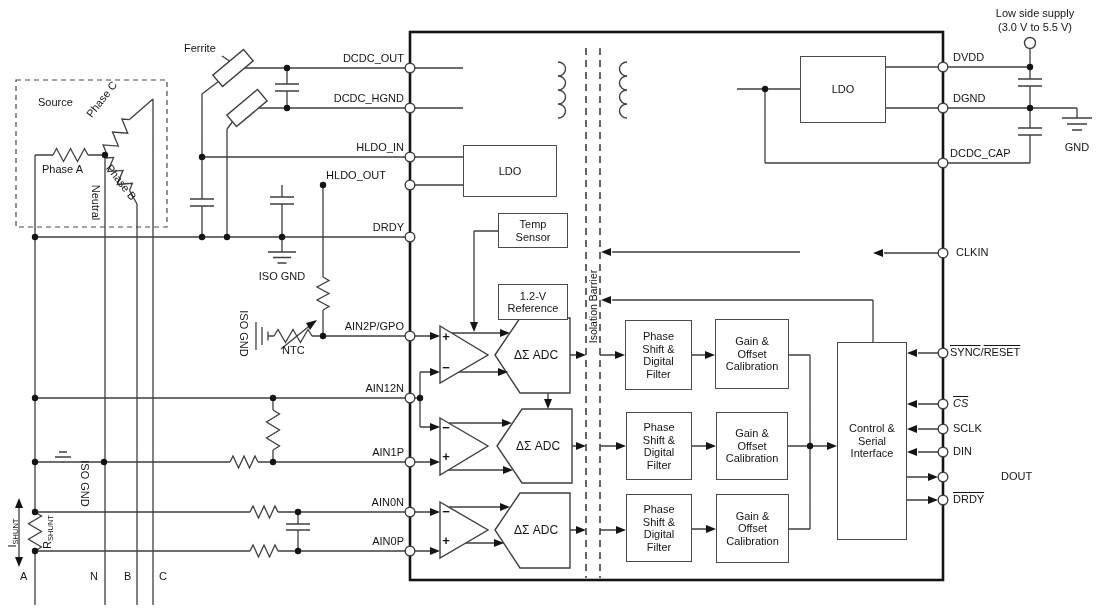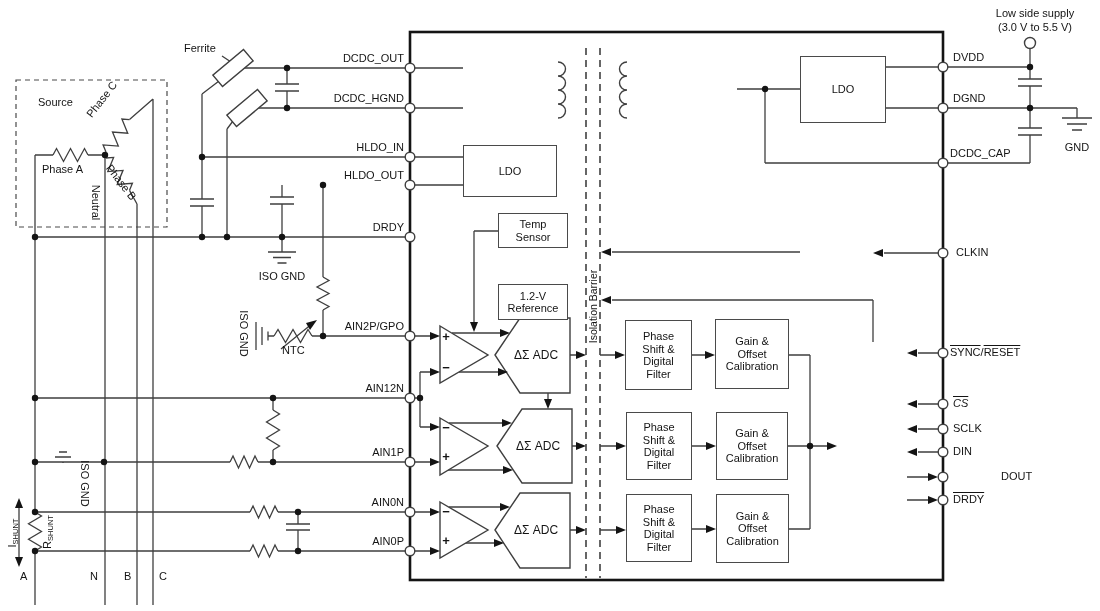--- a/index.html
+++ b/index.html
@@ -226,36 +226,39 @@
 Filter</div>
   <div class="block" style="left:715px;top:319px;width:74px;height:70px;">Gain &amp;
 Offset
 Calibration</div>
   <div class="block" style="left:716px;top:412px;width:72px;height:68px;">Gain &amp;
 Offset
 Calibration</div>
   <div class="block" style="left:716px;top:494px;width:73px;height:69px;">Gain &amp;
 Offset
 Calibration</div>
+  <div class="block" style="left:837px;top:342px;width:70px;height:198px;">Control &amp;
+Serial
+Interface</div>
 
   <div class="adclbl" style="left:505px;top:348px;width:62px;">ΔΣ ADC</div>
   <div class="adclbl" style="left:507px;top:439px;width:62px;">ΔΣ ADC</div>
   <div class="adclbl" style="left:505px;top:523px;width:62px;">ΔΣ ADC</div>
 
   <div class="sgn" style="left:440px;top:329px;">+</div>
   <div class="sgn" style="left:440px;top:360px;">−</div>
   <div class="sgn" style="left:440px;top:420px;">−</div>
   <div class="sgn" style="left:440px;top:449px;">+</div>
   <div class="sgn" style="left:440px;top:504px;">−</div>
   <div class="sgn" style="left:440px;top:533px;">+</div>
 
   <div class="lbl rt" style="left:290px;top:52px;width:114px;">DCDC_OUT</div>
   <div class="lbl rt" style="left:290px;top:92px;width:114px;">DCDC_HGND</div>
   <div class="lbl rt" style="left:290px;top:141px;width:114px;">HLDO_IN</div>
-  <div class="lbl rt" style="left:290px;top:169px;width:114px;text-align:right;">HLDO_OUT</div>
+  <div class="lbl rt" style="left:272px;top:169px;width:114px;text-align:right;">HLDO_OUT</div>
   <div class="lbl rt" style="left:290px;top:221px;width:114px;">DRDY</div>
   <div class="lbl rt" style="left:290px;top:320px;width:114px;">AIN2P/GPO</div>
   <div class="lbl rt" style="left:290px;top:382px;width:114px;">AIN12N</div>
   <div class="lbl rt" style="left:290px;top:446px;width:114px;">AIN1P</div>
   <div class="lbl rt" style="left:290px;top:496px;width:114px;">AIN0N</div>
   <div class="lbl rt" style="left:290px;top:535px;width:114px;">AIN0P</div>
 
   <div class="lbl" style="left:953px;top:51px;">DVDD</div>
   <div class="lbl" style="left:953px;top:92px;">DGND</div>
   <div class="lbl" style="left:950px;top:147px;">DCDC_CAP</div>

